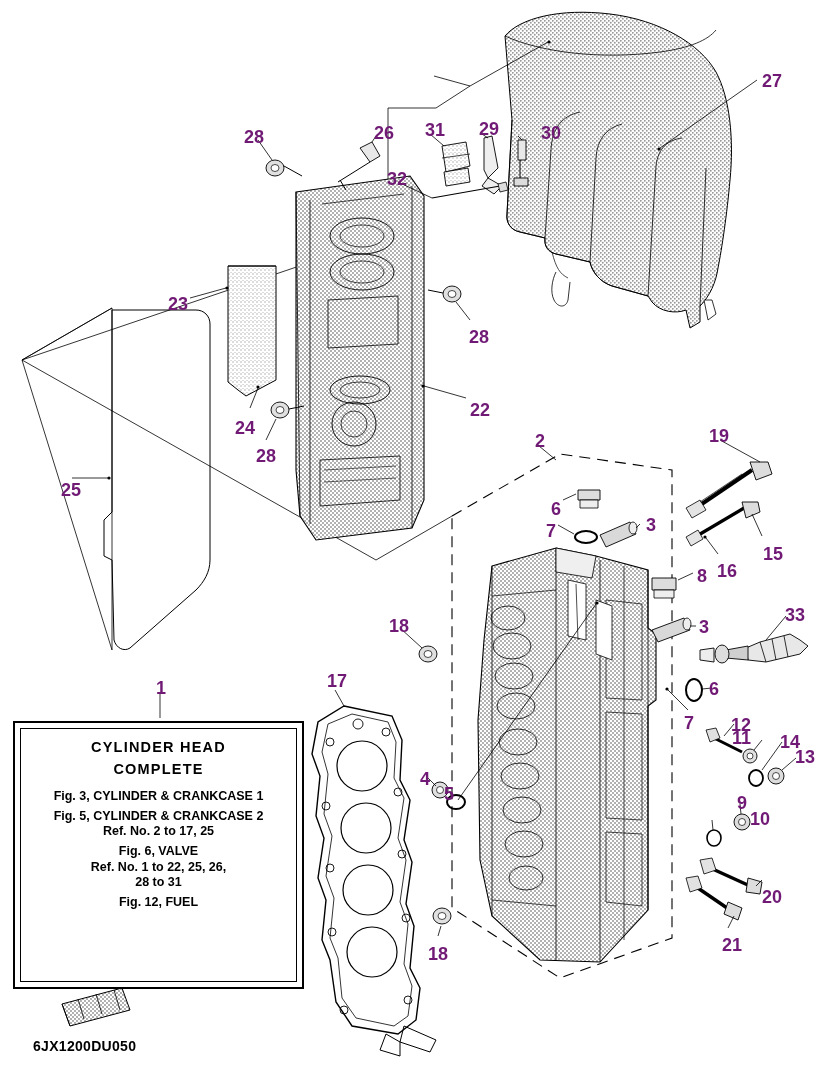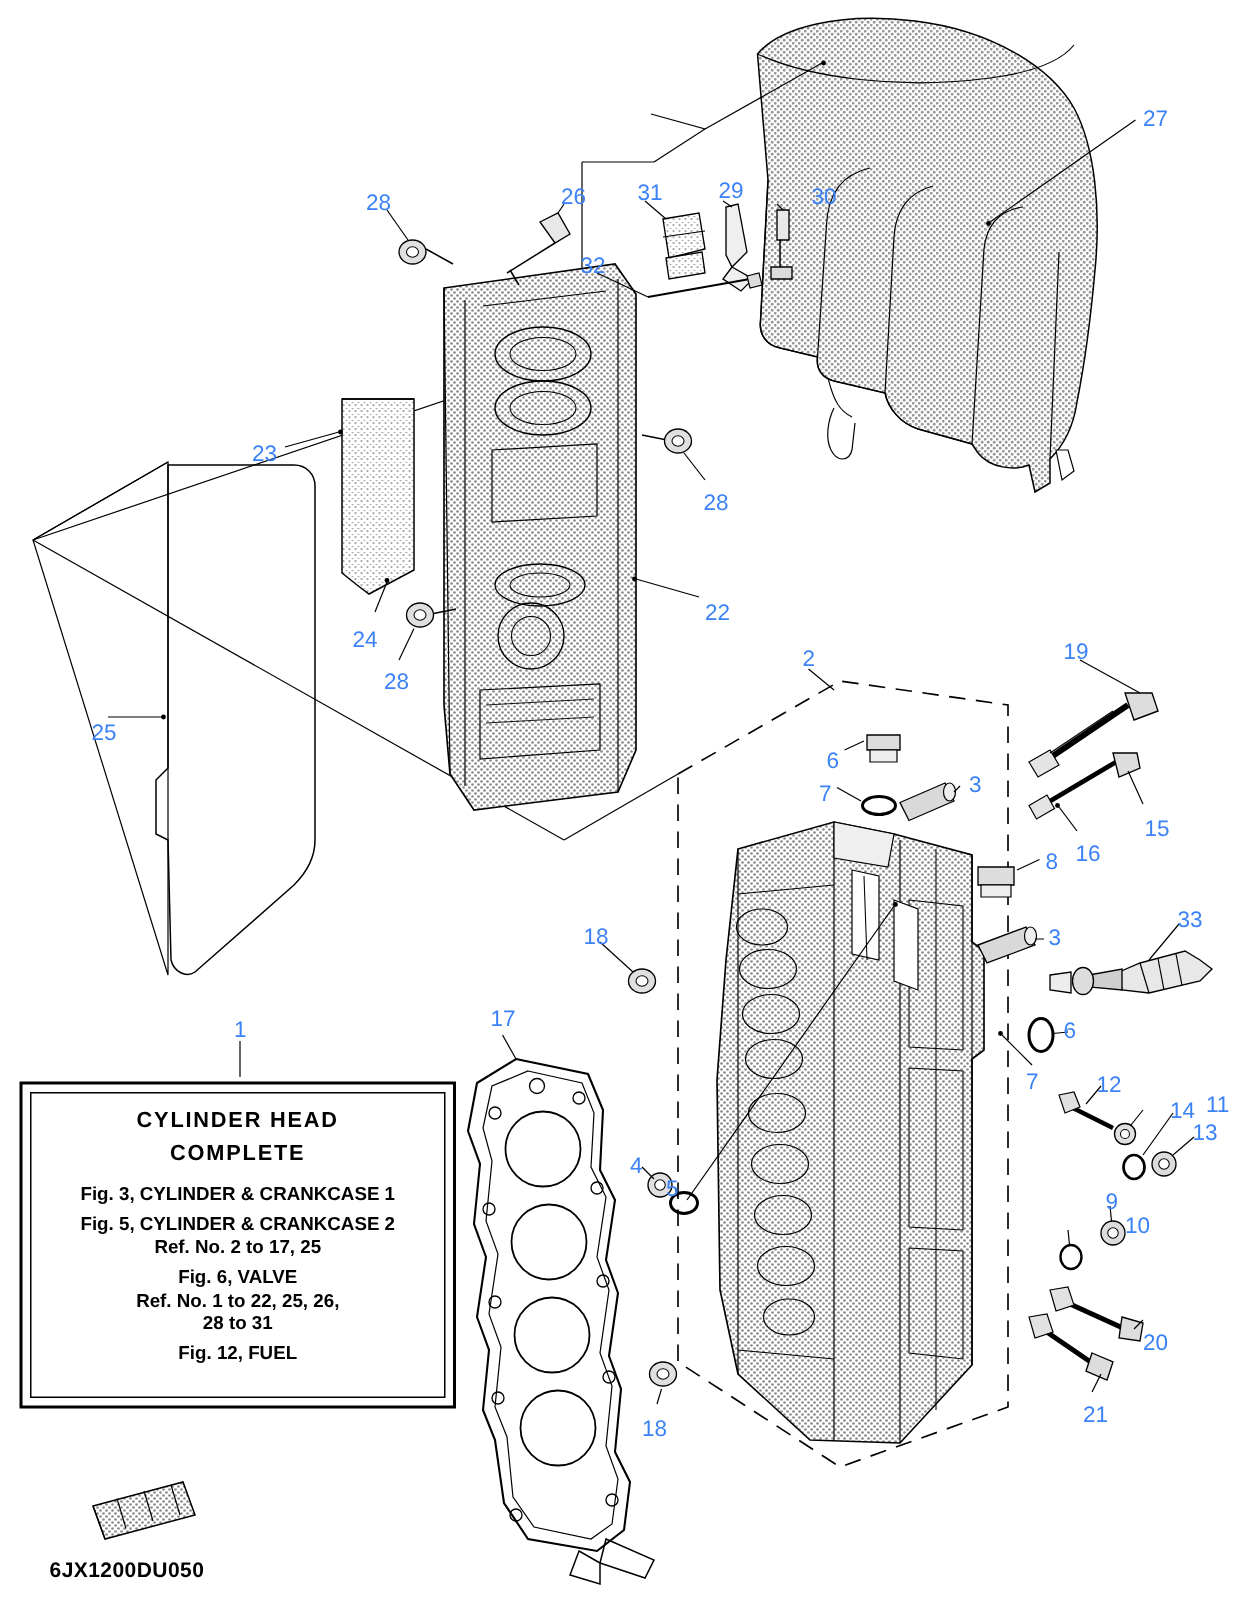--- a/index.html
+++ b/index.html
@@ -21,33 +21,33 @@
   #diagram-svg {
     position: absolute;
     left: 0;
     top: 0;
     width: 831px;
     height: 1069px;
   }
   .callout {
     position: absolute;
     font-family: "Liberation Sans", sans-serif;
-    font-size: 15px;
-    font-weight: normal;
-    color: #3b82f6;
+    font-size: 18px;
+    font-weight: bold;
+    color: #701a75;
     white-space: nowrap;
     line-height: 1;
   }
   
   #legend-box {
     position: absolute;
     left: 13px;
     top: 721px;
     width: 291px;
-    height: 218px;
+    height: 268px;
     border: 2px solid #000;
     background: #ffffff;
     box-sizing: border-box;
   }
   #legend-inner {
     position: absolute;
     left: 5px;
     top: 5px;
     right: 5px;
     bottom: 5px;
@@ -523,21 +523,21 @@
       <div class="callout" style="left: 717px; top: 562px; text-align: right;">16</div>
       <div class="callout" style="left: 697px; top: 567px;">8</div>
       <div class="callout" style="left: 699px; top: 618px;">3</div>
       <div class="callout" style="left: 785px; top: 606px;">33</div>
       <div class="callout" style="left: 389px; top: 617px;">18</div>
       <div class="callout" style="left: 327px; top: 672px;">17</div>
       <div class="callout" style="left: 156px; top: 679px;">1</div>
       <div class="callout" style="left: 709px; top: 680px;">6</div>
       <div class="callout" style="left: 684px; top: 714px;">7</div>
       <div class="callout" style="left: 731px; top: 716px;">12</div>
-      <div class="callout" style="left: 804px; top: 729px;">11</div>
+      <div class="callout" style="left: 732px; top: 729px;">11</div>
       <div class="callout" style="left: 780px; top: 733px;">14</div>
       <div class="callout" style="left: 795px; top: 748px;">13</div>
       <div class="callout" style="left: 420px; top: 770px;">4</div>
       <div class="callout" style="left: 444px; top: 785px;">5</div>
       <div class="callout" style="left: 706px; top: 810px; margin-left: 44px;">10</div>
       <div class="callout" style="left: 737px; top: 794px;">9</div>
       <div class="callout" style="left: 762px; top: 888px;">20</div>
       <div class="callout" style="left: 722px; top: 936px;">21</div>
       <div class="callout" style="left: 428px; top: 945px;">18</div>
     </div>

